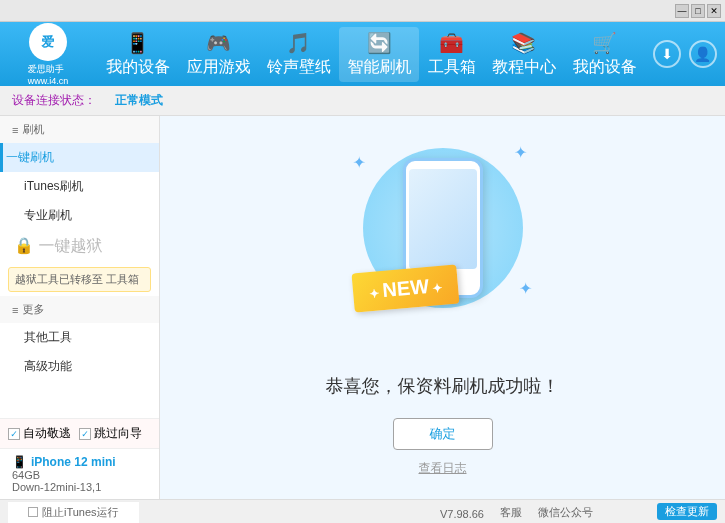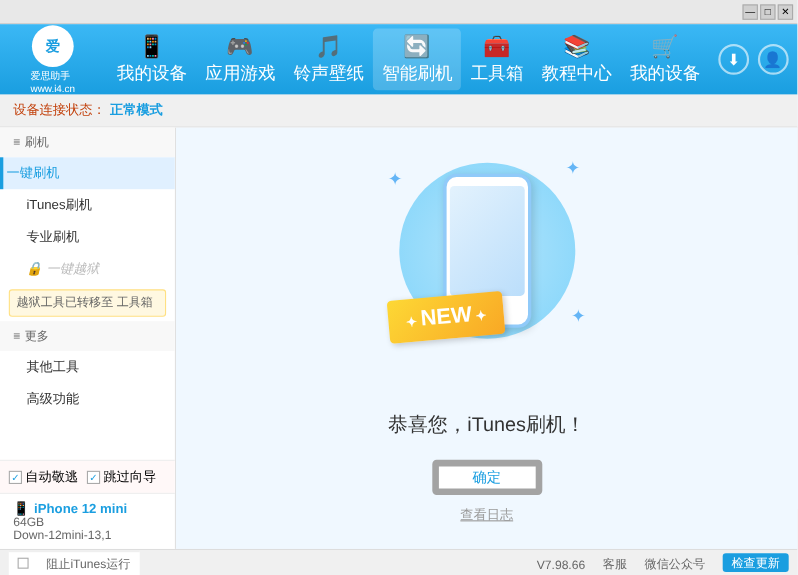--- a/index.html
+++ b/index.html
@@ -68,21 +68,21 @@
     .status-bar {
       height: 30px;
       background: #f0f0f0;
       border-bottom: 1px solid #ddd;
       display: flex;
       align-items: center;
       padding: 0 12px;
       font-size: 12px;
       color: #333;
     }
-    .status-label { color: #c2410c; margin-right: 4px; }
+    .status-label { color: #a21caf; margin-right: 19px; }
     .status-value { color: #1a9ee0; font-weight: bold; }
 
     
     .sidebar {
       width: 160px;
       background: white;
       border-right: 1px solid #e0e0e0;
       overflow-y: auto;
       flex-shrink: 0;
     }
@@ -107,22 +107,22 @@
       margin: 4px 8px;
       background: #fff8e1;
       border: 1px solid #ffe082;
       border-radius: 3px;
       padding: 4px 6px;
       font-size: 11px;
       color: #666;
       line-height: 1.4;
     }
     .disabled-item {
-      padding: 6px 12px 6px 24px;
-      color: #bbb; font-size: 12px; font-style: italic;
+      padding: 6px 12px 6px 14px;
+      color: #bbb; font-size: 16px;
     }
 
     
     .content-area {
       flex: 1;
       display: flex;
       flex-direction: column;
       align-items: center;
       justify-content: center;
       background: #f0f8ff;
@@ -190,21 +190,21 @@
     }
 
     .success-text {
       font-size: 18px;
       color: #333;
       margin-bottom: 20px;
     }
     .confirm-btn {
       width: 100px; height: 32px;
       background: white;
-      border: 6px solid #a3a3a3;
+      border: 1px solid #a3a3a3;
       color: #1a9ee0;
       border-radius: 4px;
       cursor: pointer;
       font-size: 13px;
       margin-bottom: 10px;
       display: flex; align-items: center; justify-content: center;
     }
     .go-home-link {
       color: #999; font-size: 12px; cursor: pointer;
       text-decoration: underline;
@@ -235,36 +235,36 @@
     .bottom-right {
       margin-left: auto;
       display: flex;
       gap: 16px;
       align-items: flex-end;
     }
     .bottom-link { color: #666; cursor: pointer; }
     .update-btn {
       background: #1a9ee0; color: white;
       padding: 1px 8px; border-radius: 3px;
-      cursor: pointer; font-size: 11px;
+      cursor: pointer; font-size: 11px; margin-left: 48px;
     }
 
     .sidebar-full {
       display: flex;
       flex-direction: column;
     }
     .itunes-warning {
       background: #fff;
       border-top: 1px solid #eee;
-      padding: 3px 8px;
+      padding: 3px 20px;
       font-size: 11px;
       color: #666;
       display: flex;
       align-items: center;
-      gap: 16px;
+      gap: 4px;
     }
   </style>
 </head>
 <body>
 
 <div class="title-bar">
   <div class="title-bar-buttons">
     <div class="title-btn">—</div>
     <div class="title-btn">□</div>
     <div class="title-btn">✕</div>
@@ -390,21 +390,21 @@
       <div class="phone-shape">
         <div class="phone-screen"></div>
         <div class="phone-button"></div>
       </div>
       <span class="sparkle sparkle-1">✦</span>
       <span class="sparkle sparkle-2">✦</span>
       <span class="sparkle sparkle-3">✦</span>
       <div class="new-badge">NEW</div>
     </div>
 
-    <div class="success-text">恭喜您，iTunes刷机！</div>
+    <div class="success-text">恭喜您，保资料刷机成功啦！</div>
 
     <button class="confirm-btn">
       <span>确定</span>
     </button>
 
     <div class="go-home-link">查看日志</div>
   </div>
 </div>
 
 <div class="bottom-bar">

